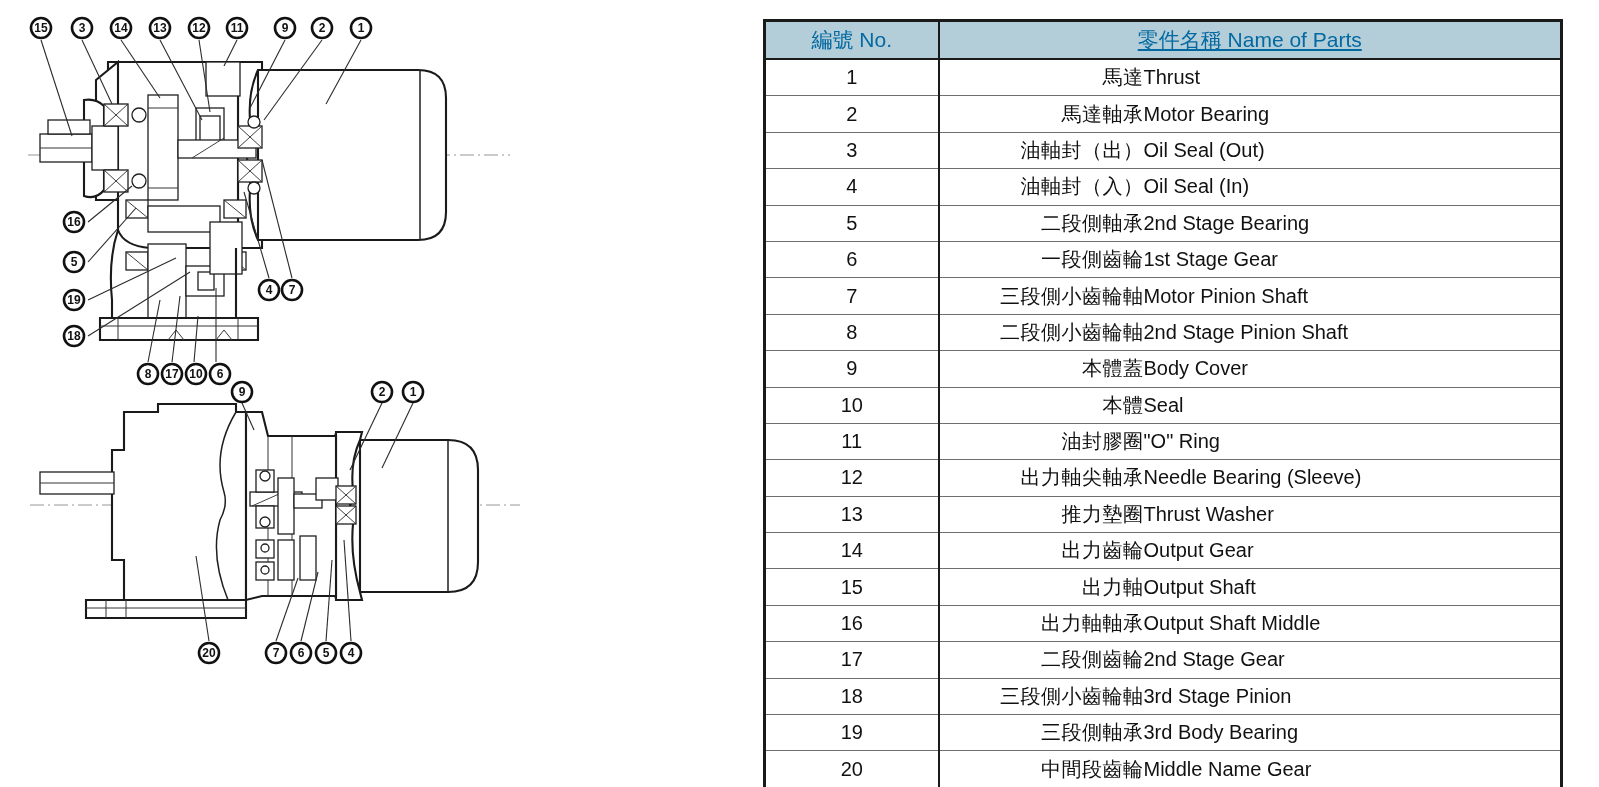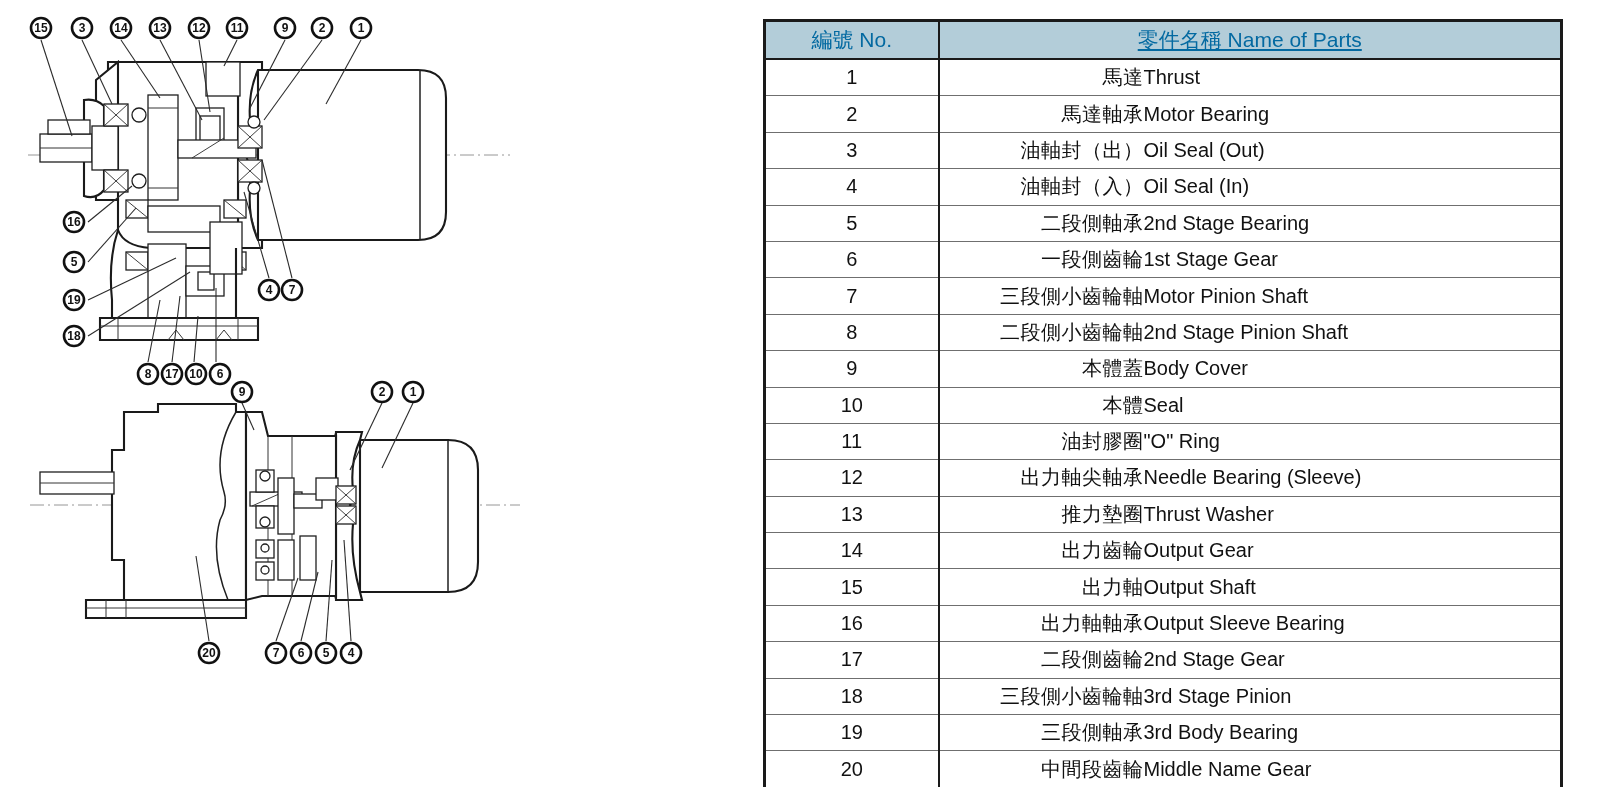--- a/index.html
+++ b/index.html
@@ -495,21 +495,21 @@
           <td class="td-en">Output Gear</td>
         </tr>
         <tr>
           <td class="td-no">15</td>
           <td class="td-zh">出力軸</td>
           <td class="td-en">Output Shaft</td>
         </tr>
         <tr>
           <td class="td-no">16</td>
           <td class="td-zh">出力軸軸承</td>
-          <td class="td-en">Output Sleeve Bearing</td>
+          <td class="td-en">Output Shaft Middle</td>
         </tr>
         <tr>
           <td class="td-no">17</td>
           <td class="td-zh">二段側齒輪</td>
           <td class="td-en">2nd Stage Gear</td>
         </tr>
         <tr>
           <td class="td-no">18</td>
           <td class="td-zh">三段側小齒輪軸</td>
           <td class="td-en">3rd Stage Pinion</td>

